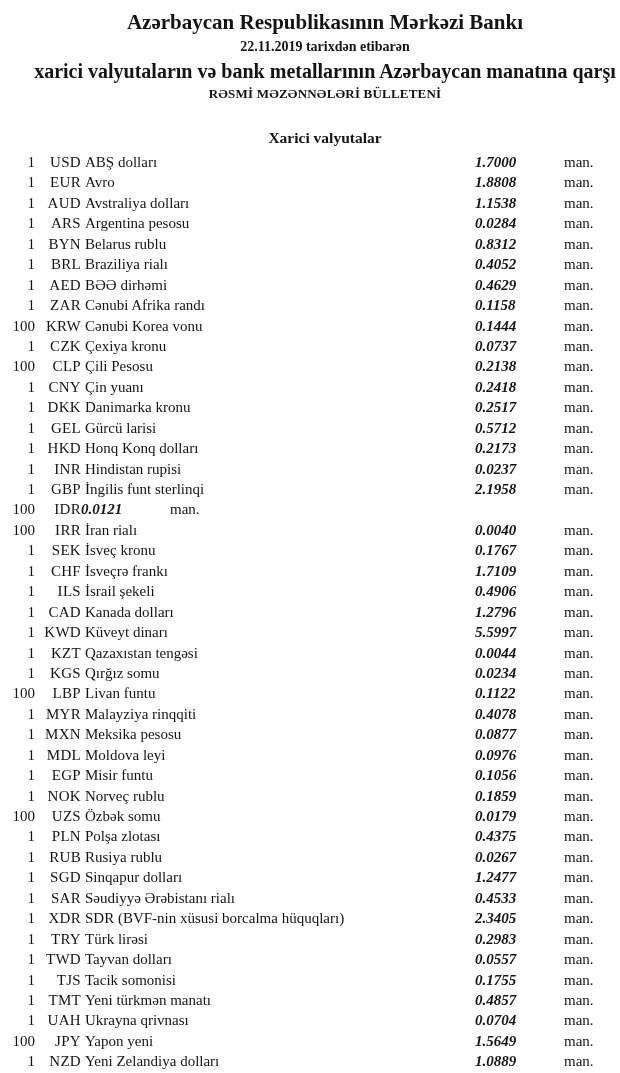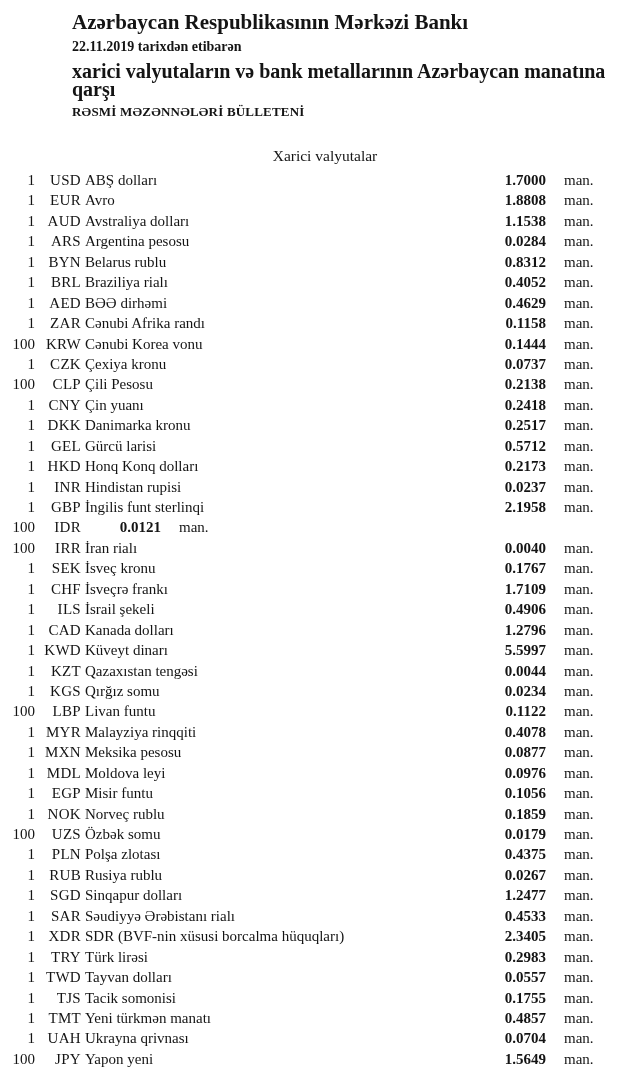--- a/index.html
+++ b/index.html
@@ -12,22 +12,22 @@
     overflow: hidden;
   }
   .page {
     width: 620px;
     height: 1073px;
     padding-top: 10px;
     background: #ffffff;
   }
   
   .doc-header {
+    text-align: center;
     padding-left: 30px;
-    margin-left: 42px;
   }
   .doc-title {
     font-size: 21px;
     font-weight: bold;
     line-height: 25px;
   }
   .doc-date {
     font-size: 14px;
     font-weight: bold;
     line-height: 18px;
@@ -43,21 +43,21 @@
     font-size: 13px;
     font-weight: bold;
     line-height: 20px;
     margin-top: 4px;
     letter-spacing: 0.2px;
   }
   .section-title {
     text-align: center;
     padding-left: 30px;
     font-size: 15.5px;
-    font-weight: normal;
+    font-weight: bold;
     line-height: 20px;
     margin-top: 24px;
   }
   .rates-table {
     margin-top: 4px;
   }
   .rate-row {
     display: flex;
     align-items: baseline;
     height: 20.44px;
@@ -78,27 +78,27 @@
     letter-spacing: 0.3px;
   }
   .cell-name {
     flex: 1 1 auto;
     margin-left: 4px;
     white-space: nowrap;
     overflow: hidden;
   }
   .cell-rate {
     width: 80px;
-    text-align: right;
-    font-weight: bold;
+    font-weight: bold;
+    font-style: italic;
     flex: 0 0 auto;
   }
   .cell-unit {
     width: 38px;
-    margin-left: 18px;
+    margin-left: 9px;
     flex: 0 0 auto;
   }
 </style>
 </head>
 <body>
 
 <div class="page">
 
   <div class="doc-header">
     <div class="doc-title">Azərbaycan Respublikasının Mərkəzi Bankı</div>

